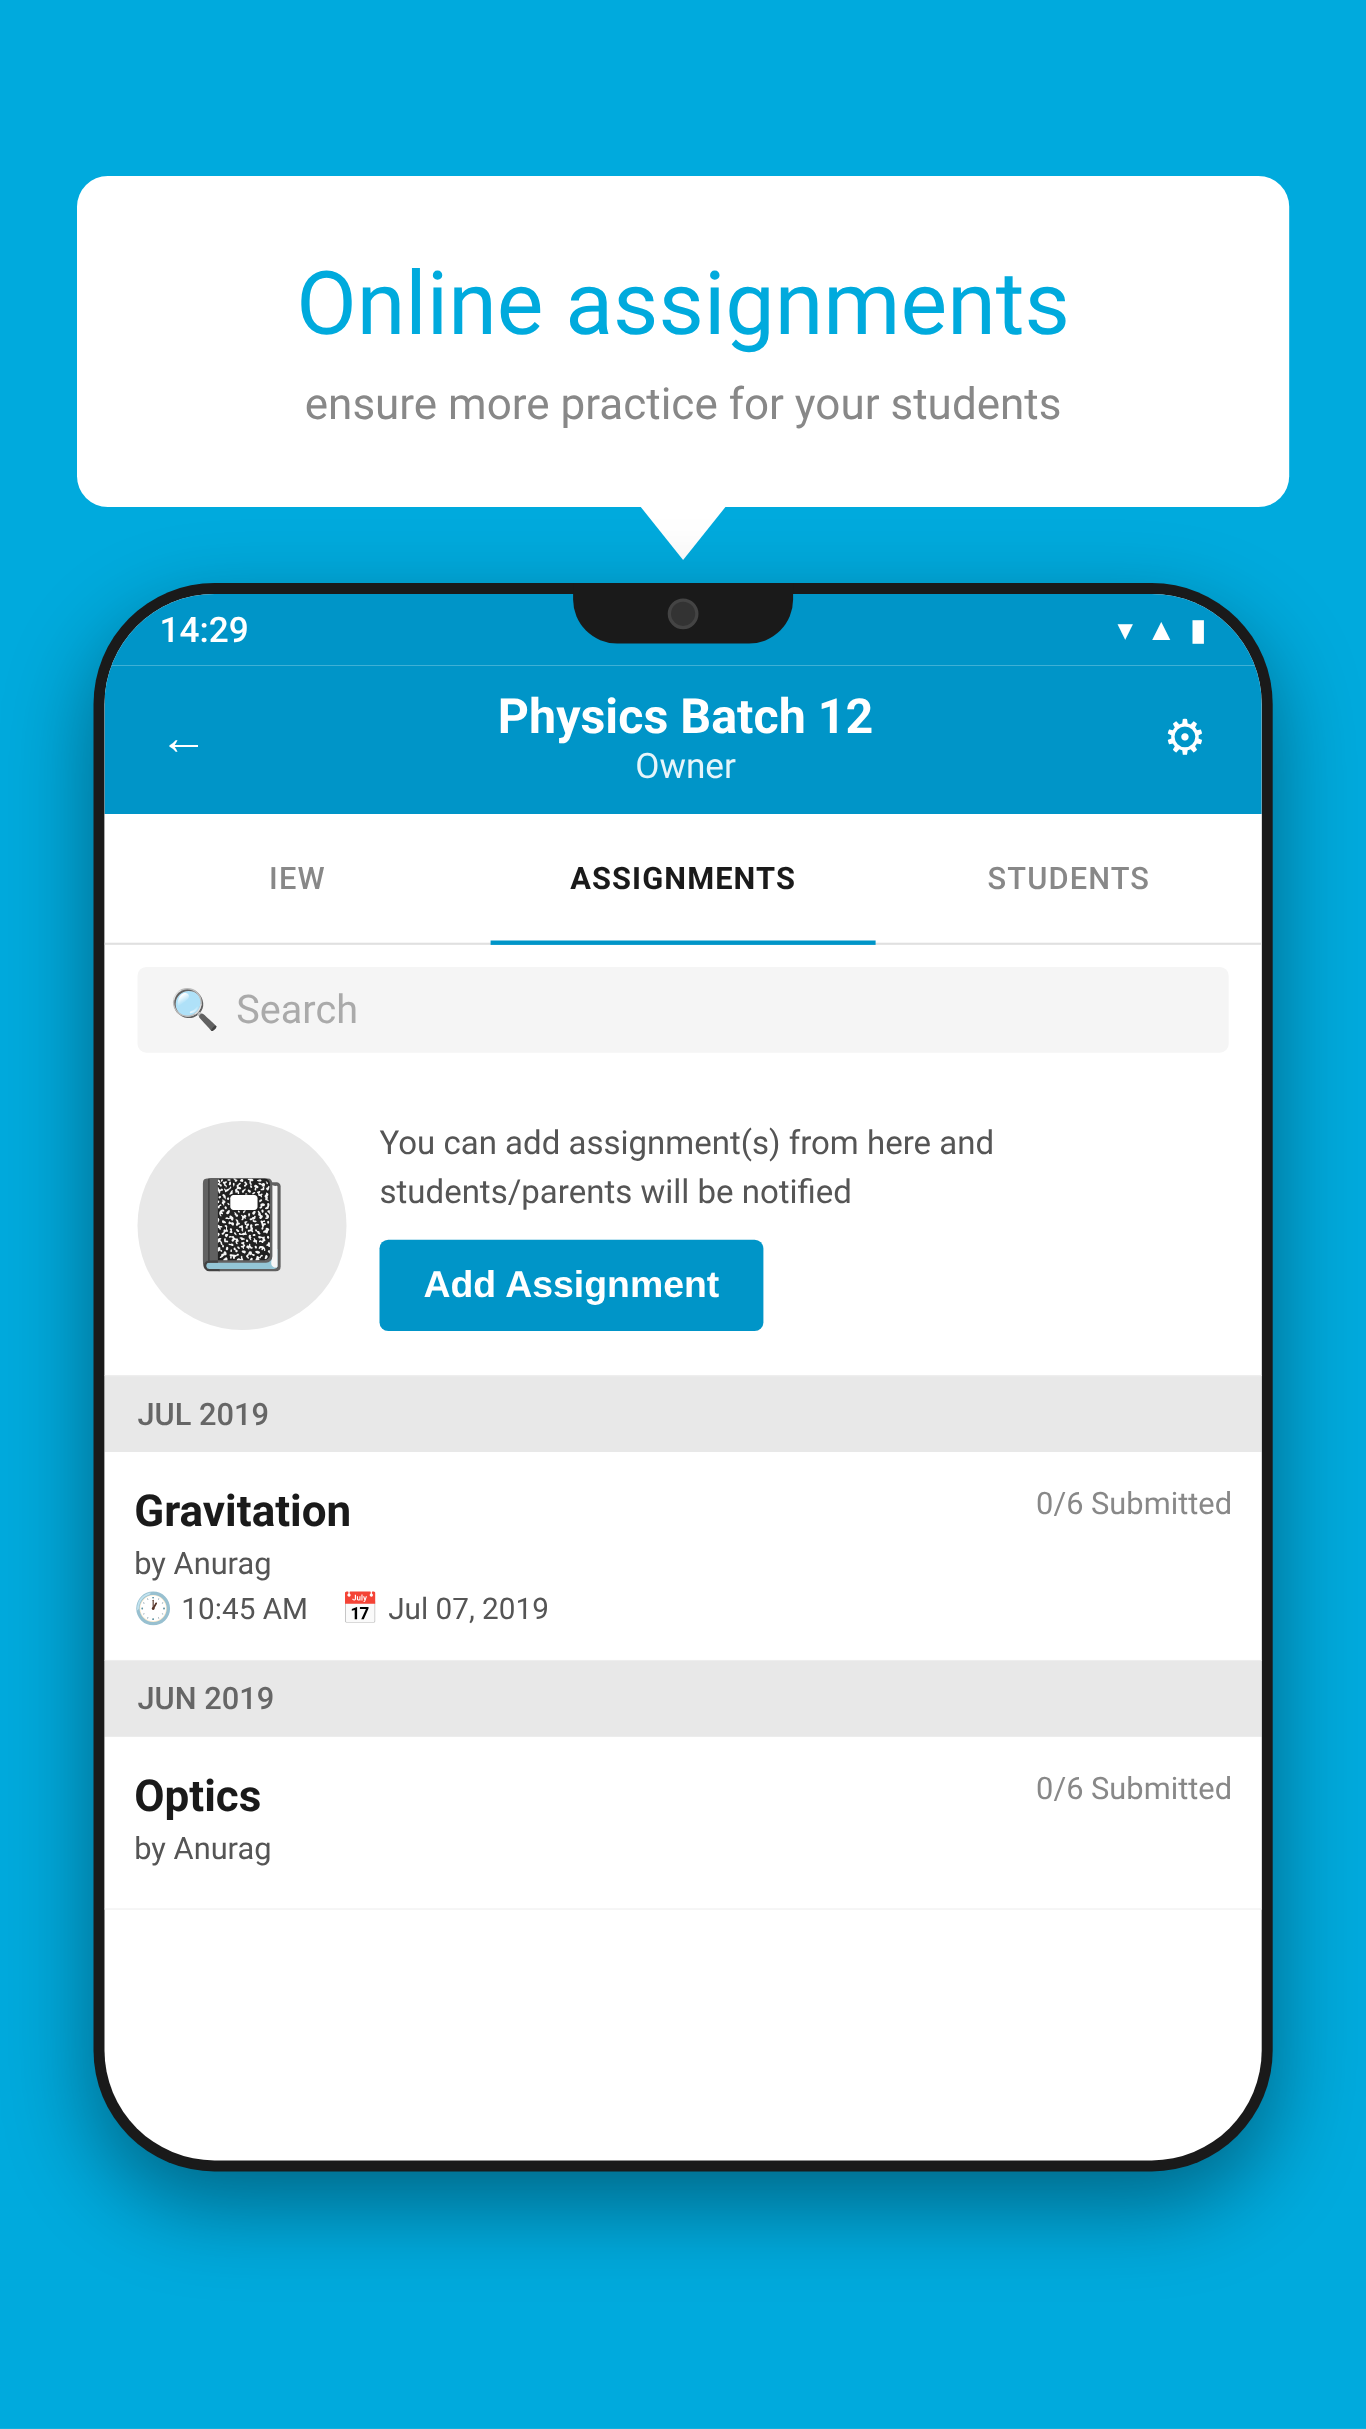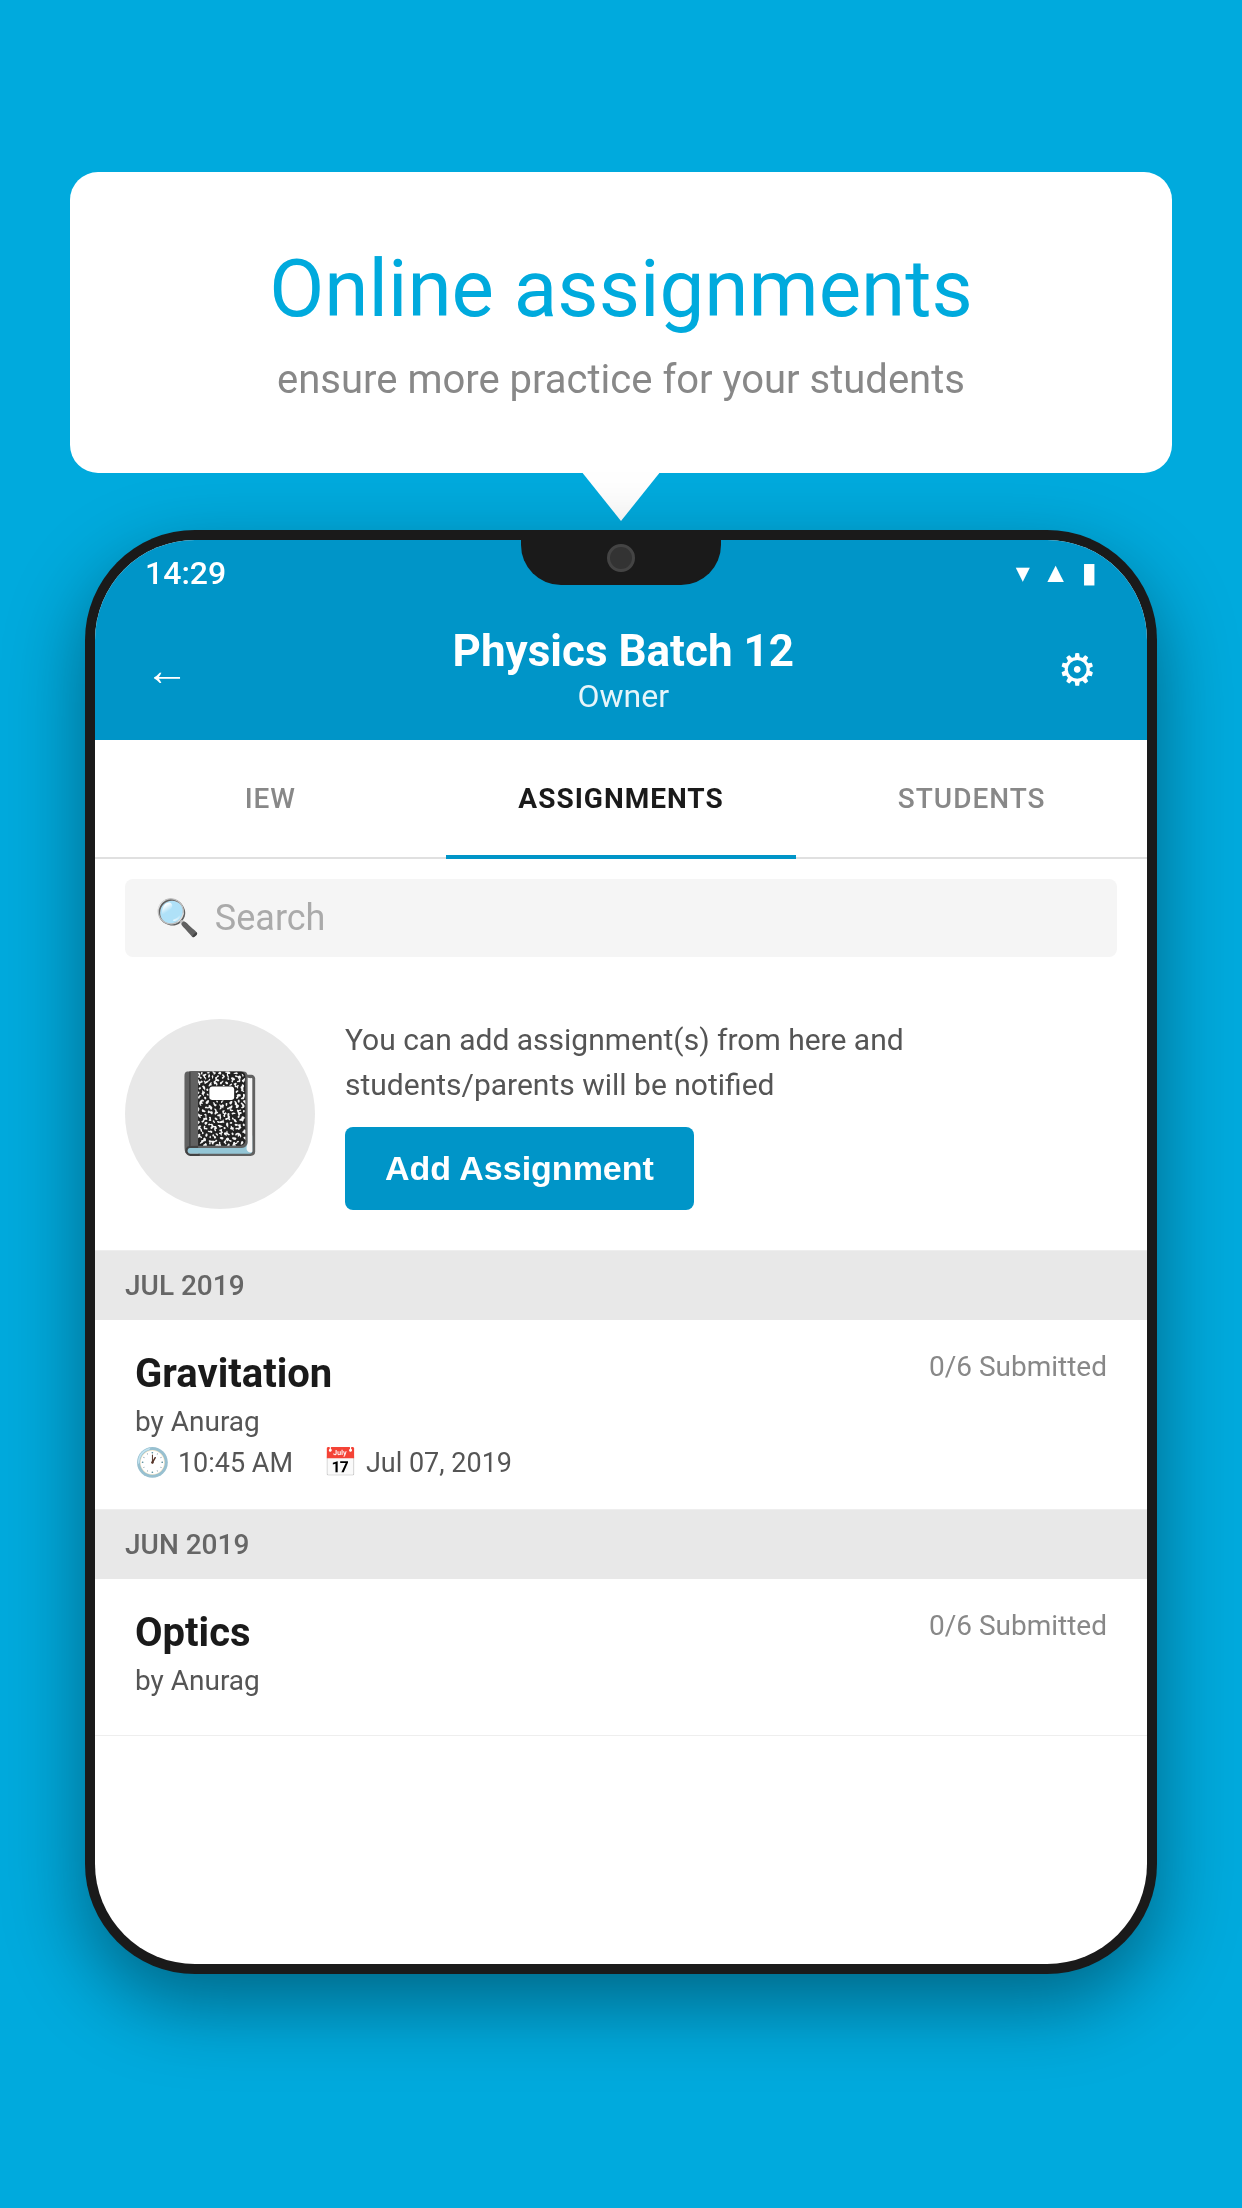--- a/index.html
+++ b/index.html
@@ -20,21 +20,20 @@
       left: 70px;
       right: 70px;
     }
 
     .speech-bubble {
       background: white;
       border-radius: 28px;
       padding: 70px 80px;
       text-align: center;
       position: relative;
-      margin-top: 12px;
     }
 
     .speech-bubble::after {
       content: '';
       position: absolute;
       bottom: -48px;
       left: 50%;
       transform: translateX(-50%);
       width: 0;
       height: 0;
@@ -285,21 +284,21 @@
 
     .section-label {
       font-size: 28px;
       color: #666;
       font-weight: 500;
     }
 
     
     .assignment-item {
       background: white;
-      padding: 30px 40px;
+      padding: 30px 27px;
       border-bottom: 1px solid #eee;
     }
 
     .assignment-row1 {
       display: flex;
       justify-content: space-between;
       align-items: flex-start;
       margin-bottom: 8px;
     }
 

